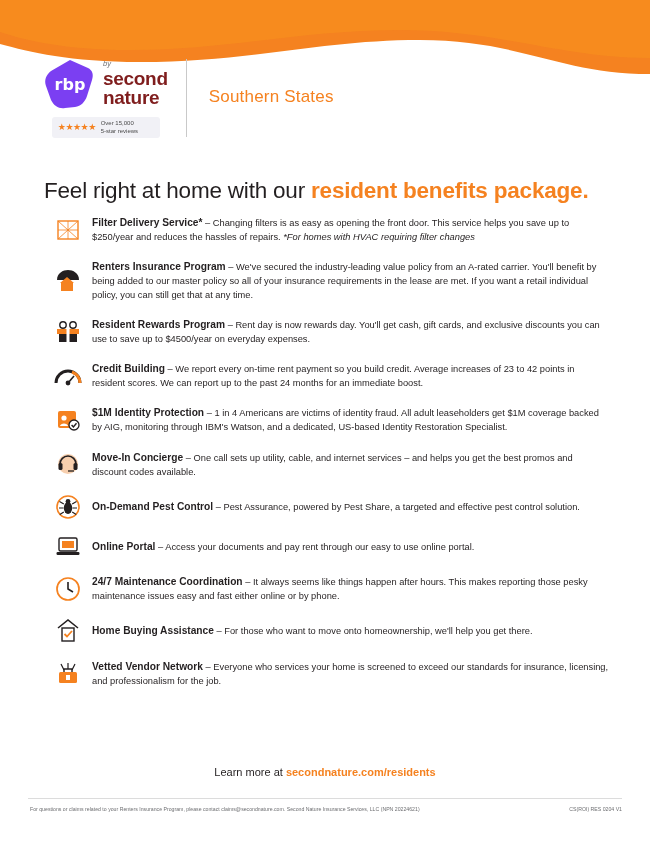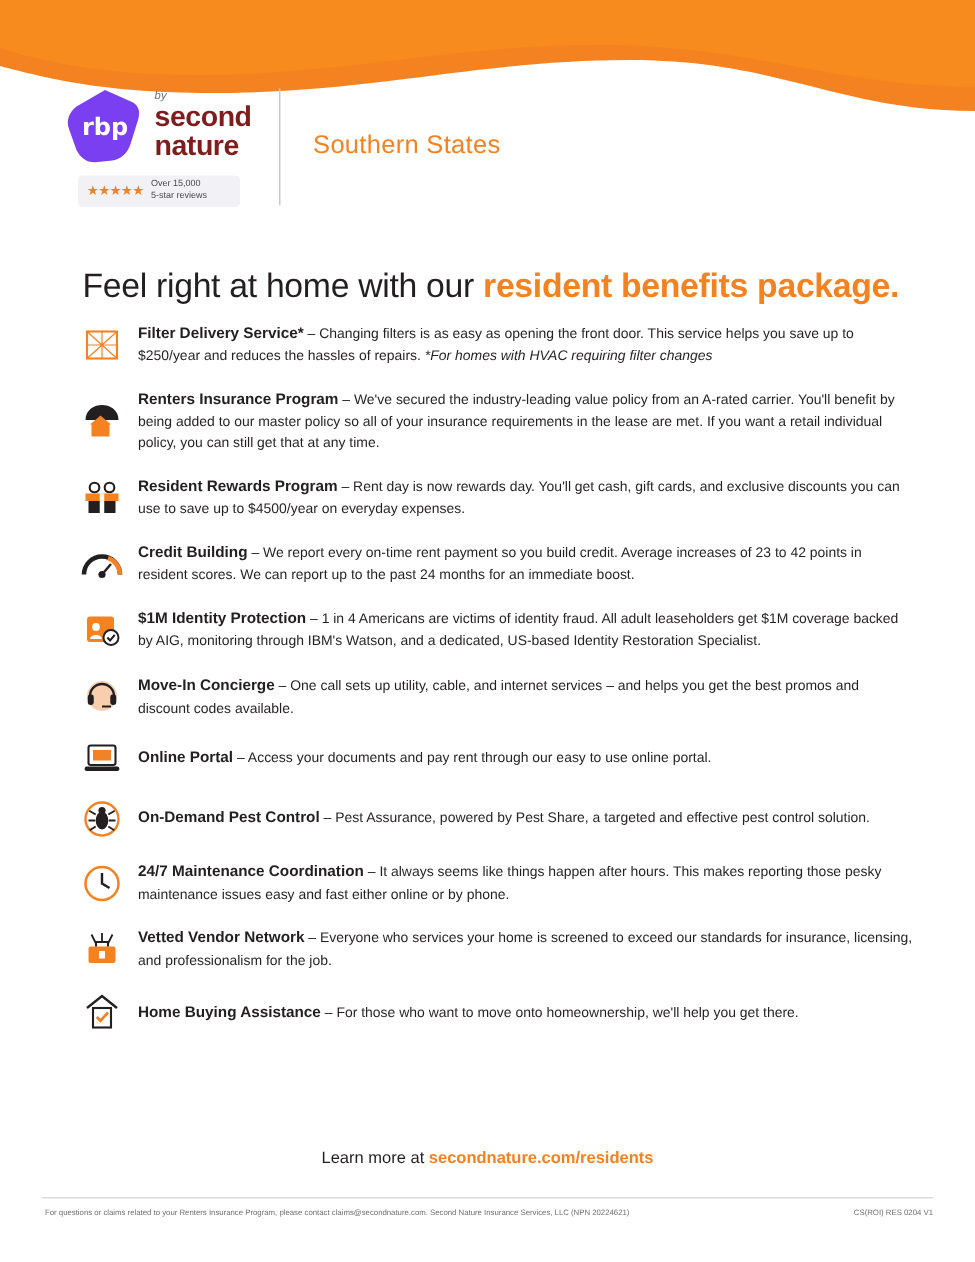--- a/index.html
+++ b/index.html
@@ -128,21 +128,21 @@
     color: #f58220;
     letter-spacing: .2px;
     margin-top: -2px;
     font-family: "Liberation Sans", sans-serif;
   }
 
   
   .headline {
     position: absolute;
     top: 178px;
-    left: 55px;
+    left: 44px;
     width: 580px;
     font-size: 22.5px;
     color: #231f20;
     letter-spacing: -.2px;
     white-space: nowrap;
   }
   .headline .hl-bold {
     font-weight: bold;
     color: #f58220;
   }
@@ -351,84 +351,84 @@
           <path d="M13 20 L19 20" stroke="#231f20" stroke-width="1.3"></path>
         </svg>
       </div>
       <div class="benefit-text">
         <span class="b-title">Move-In Concierge</span><span> – </span><span>One call sets up utility, cable, and internet services – and helps you get the best promos and discount codes available.</span>
       </div>
     </div>
 
     <div class="benefit">
       <div class="icon-cell">
+        <svg width="26" height="26" viewBox="0 0 26 26" xmlns="http://www.w3.org/2000/svg">
+          <circle cx="13" cy="13" r="11" fill="none" stroke="#f58220" stroke-width="1.6"></circle>
+          <ellipse cx="13" cy="14" rx="4.2" ry="6" fill="#231f20"></ellipse>
+          <circle cx="13" cy="7.4" r="2.4" fill="#231f20"></circle>
+          <path d="M8.8 10 L4.5 7.5 M8.5 14 L4 14 M8.8 18 L4.8 20.5 M17.2 10 L21.5 7.5 M17.5 14 L22 14 M17.2 18 L21.2 20.5" stroke="#231f20" stroke-width="1.2"></path>
+        </svg>
+      </div>
+      <div class="benefit-text">
+        <span class="b-title">On-Demand Pest Control</span><span> – </span><span>Pest Assurance, powered by Pest Share, a targeted and effective pest control solution.</span>
+      </div>
+    </div>
+
+    <div class="benefit">
+      <div class="icon-cell">
         <svg width="26" height="24" viewBox="0 0 26 24" xmlns="http://www.w3.org/2000/svg">
           <rect x="4" y="3" width="18" height="13" rx="1.5" fill="none" stroke="#231f20" stroke-width="1.4"></rect>
           <rect x="7" y="6" width="12" height="7" fill="#f58220"></rect>
           <rect x="1.5" y="17" width="23" height="3" rx="1.2" fill="#231f20"></rect>
         </svg>
       </div>
       <div class="benefit-text">
         <span class="b-title">Online Portal</span><span> – </span><span>Access your documents and pay rent through our easy to use online portal.</span>
       </div>
     </div>
 
     <div class="benefit">
       <div class="icon-cell">
         <svg width="26" height="26" viewBox="0 0 26 26" xmlns="http://www.w3.org/2000/svg">
-          <circle cx="13" cy="13" r="11" fill="none" stroke="#f58220" stroke-width="1.6"></circle>
-          <ellipse cx="13" cy="14" rx="4.2" ry="6" fill="#231f20"></ellipse>
-          <circle cx="13" cy="7.4" r="2.4" fill="#231f20"></circle>
-          <path d="M8.8 10 L4.5 7.5 M8.5 14 L4 14 M8.8 18 L4.8 20.5 M17.2 10 L21.5 7.5 M17.5 14 L22 14 M17.2 18 L21.2 20.5" stroke="#231f20" stroke-width="1.2"></path>
-        </svg>
-      </div>
-      <div class="benefit-text">
-        <span class="b-title">On-Demand Pest Control</span><span> – </span><span>Pest Assurance, powered by Pest Share, a targeted and effective pest control solution.</span>
-      </div>
-    </div>
-
-    <div class="benefit">
-      <div class="icon-cell">
-        <svg width="26" height="26" viewBox="0 0 26 26" xmlns="http://www.w3.org/2000/svg">
           <circle cx="13" cy="13" r="11" fill="none" stroke="#f58220" stroke-width="1.7"></circle>
           <path d="M13 6 L13 13 L18 16" fill="none" stroke="#231f20" stroke-width="1.6"></path>
         </svg>
       </div>
       <div class="benefit-text">
         <span class="b-title">24/7 Maintenance Coordination</span><span> – </span><span>It always seems like things happen after hours. This makes reporting those pesky maintenance issues easy and fast either online or by phone.</span>
+      </div>
+    </div>
+
+    <div class="benefit">
+      <div class="icon-cell">
+        <svg width="26" height="26" viewBox="0 0 26 26" xmlns="http://www.w3.org/2000/svg">
+          <path d="M3 10 L13 2 L23 10" fill="none" stroke="#231f20" stroke-width="1.6"></path>
+          <rect x="7" y="10" width="12" height="13" fill="none" stroke="#231f20" stroke-width="1.4"></rect>
+          <path d="M9.5 16 L12 18.5 L17 13" fill="none" stroke="#f58220" stroke-width="1.8"></path>
+        </svg>
+      </div>
+      <div class="benefit-text">
+        <span class="b-title">Home Buying Assistance</span><span> – </span><span>For those who want to move onto homeownership, we'll help you get there.</span>
       </div>
     </div>
 
     <div class="benefit">
       <div class="icon-cell">
         <svg width="26" height="26" viewBox="0 0 26 26" xmlns="http://www.w3.org/2000/svg">
           <path d="M9 9 L6 3 M13 8 L13 2 M17 9 L20 3" stroke="#231f20" stroke-width="1.2"></path>
           <rect x="4" y="11" width="18" height="11" rx="1.5" fill="#f58220"></rect>
           <path d="M9 11 L9 8 L17 8 L17 11" fill="none" stroke="#231f20" stroke-width="1.4"></path>
           <rect x="11" y="14" width="4" height="5" fill="#ffffff"></rect>
         </svg>
       </div>
       <div class="benefit-text">
         <span class="b-title">Vetted Vendor Network</span><span> – </span><span>Everyone who services your home is screened to exceed our standards for insurance, licensing, and professionalism for the job.</span>
       </div>
     </div>
 
-    <div class="benefit">
-      <div class="icon-cell">
-        <svg width="26" height="26" viewBox="0 0 26 26" xmlns="http://www.w3.org/2000/svg">
-          <path d="M3 10 L13 2 L23 10" fill="none" stroke="#231f20" stroke-width="1.6"></path>
-          <rect x="7" y="10" width="12" height="13" fill="none" stroke="#231f20" stroke-width="1.4"></rect>
-          <path d="M9.5 16 L12 18.5 L17 13" fill="none" stroke="#f58220" stroke-width="1.8"></path>
-        </svg>
-      </div>
-      <div class="benefit-text">
-        <span class="b-title">Home Buying Assistance</span><span> – </span><span>For those who want to move onto homeownership, we'll help you get there.</span>
-      </div>
-    </div>
-
   </div>
 
   <div class="learn-more">
     <span>Learn more at </span><span class="lm-link">secondnature.com/residents</span>
   </div>
 
   <div class="bottom-rule"></div>
   <div class="fineprint">For questions or claims related to your Renters Insurance Program, please contact claims@secondnature.com. Second Nature Insurance Services, LLC (NPN 20224621)</div>
   <div class="docid">CS(ROI) RES 0204 V1</div>
 

